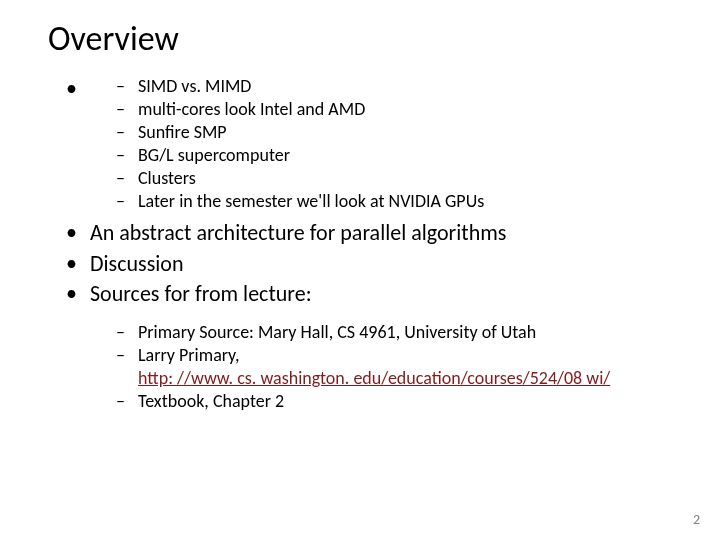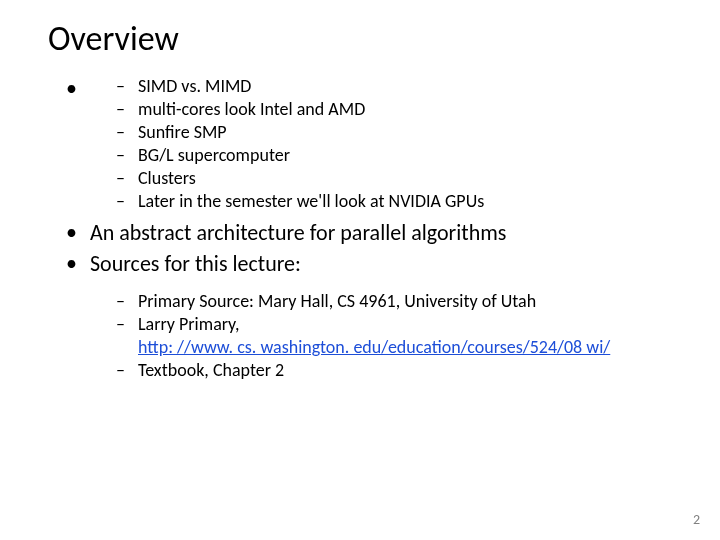--- a/index.html
+++ b/index.html
@@ -52,21 +52,21 @@
       padding-left: 22px;
     }
     ul.level2 > li::before {
       content: "–";
       position: absolute;
       left: 0;
       top: 0;
       font-size: 18px;
     }
     .link {
-      color: #1d4ed8;
+      color: #7f1d1d;
       text-decoration: underline;
     }
     .page-number {
       position: absolute;
       bottom: 12px;
       right: 20px;
       font-size: 14px;
       color: #808080;
     }
   </style>
@@ -81,22 +81,23 @@
       <ul class="level2">
         <li>SIMD vs. MIMD</li>
         <li>multi-cores look Intel and AMD</li>
         <li>Sunfire SMP</li>
         <li>BG/L supercomputer</li>
         <li>Clusters</li>
         <li>Later in the semester we'll look at NVIDIA GPUs</li>
       </ul>
     </li>
     <li>An abstract architecture for parallel algorithms</li>
+    <li>Discussion</li>
     <li>
-      <span>Sources for this lecture:</span>
+      <span>Sources for from lecture:</span>
       <ul class="level2">
         <li>Primary Source: Mary Hall, CS 4961, University of Utah</li>
         <li>
           <span>Larry Primary, </span><br>
           <span class="link">http: //www. cs. washington. edu/education/courses/524/08 wi/</span>
         </li>
         <li>Textbook, Chapter 2</li>
       </ul>
     </li>
   </ul>

